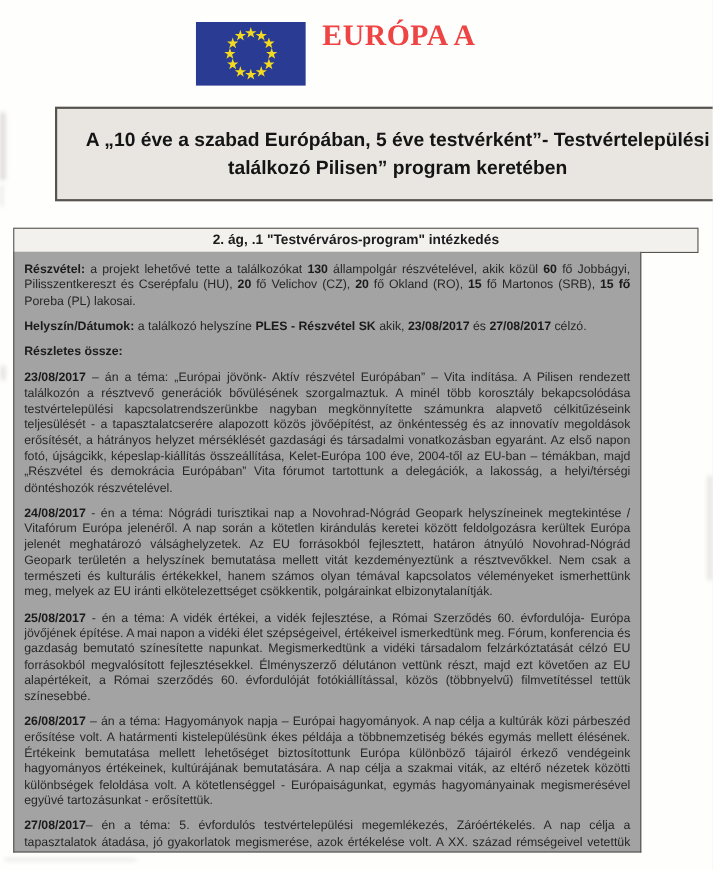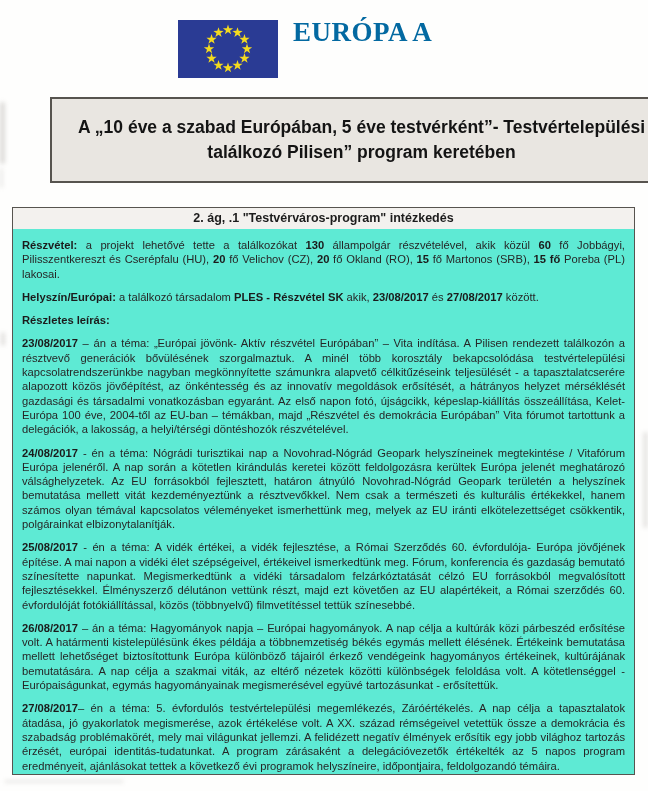--- a/index.html
+++ b/index.html
@@ -8,39 +8,39 @@
     width:648px;height:791px;
     background:#fefefd;
     font-family:"Liberation Sans", sans-serif;
     overflow:hidden;
   }
   .logo{position:absolute;top:20px;left:178px;display:flex;align-items:flex-start;gap:15px;}
   .flag svg{width:100px;height:58px;display:block;}
   .logo-text{
     font-family:"Liberation Serif", serif;
     font-weight:700;font-size:27px;line-height:31px;
-    color:#0369a1;letter-spacing:.5px;margin-top:-3px;
+    color:#ef4444;letter-spacing:.5px;margin-top:-3px;
   }
   .title-box{
     position:absolute;left:12px;top:97px;width:623px;height:86px;
     background:#e9e6e1;border:2px solid #57544f;box-sizing:border-box;
     display:flex;align-items:center;justify-content:center;margin-left:38px;
   }
   .title-box .inner{
     font-size:17.5px;font-weight:700;line-height:25px;color:#141414;
     text-align:center;padding:0 16px;
   }
   .section-box{
     position:absolute;left:12px;top:207px;width:623px;height:23px;
     background:#f3f1ee;border:1px solid #57544f;box-sizing:border-box;
     text-align:center;font-weight:700;font-size:12.5px;line-height:20px;color:#1c1c1c;
   }
   .body-box{
-    position:absolute;left:12px;top:229px;width:623px;height:546px;
-    background:#5eead4;border:1px solid #57544f;border-top:none;
+    position:absolute;left:12px;top:229px;width:571px;height:546px;
+    background:#a3a3a3;border:1px solid #57544f;border-top:none;
     box-sizing:border-box;padding:9px 9px 6px 9px;overflow:hidden;
   }
   .body-box p{
     margin:0 0 9px 0;
     font-size:11.2px;line-height:14.3px;color:#262626;
     text-align:justify;
   }
   .body-box p b{font-weight:700;color:#1b1b1b;}
   .smudge{position:absolute;background:#bdbab6;filter:blur(2px);border-radius:2px;}
 </style>
@@ -82,22 +82,22 @@
   </div>
 
   <div class="title-box">
     <div class="inner">A „10 éve a szabad Európában, 5 éve testvérként”- Testvértelepülési találkozó Pilisen” program keretében</div>
   </div>
 
   <div class="section-box">2. ág, .1 "Testvérváros-program" intézkedés</div>
 
   <div class="body-box">
     <p><b>Részvétel:</b><span> a projekt lehetővé tette a találkozókat </span><b>130</b><span> állampolgár részvételével, akik közül </span><b>60</b><span> fő Jobbágyi, Pilisszentkereszt és Cserépfalu (HU), </span><b>20</b><span> fő Velichov (CZ), </span><b>20</b><span> fő Okland (RO), </span><b>15</b><span> fő Martonos (SRB), </span><b>15 fő</b><span> Poreba (PL) lakosai.</span></p>
-    <p><b>Helyszín/Európai:</b><span> a találkozó társadalom </span><b>PLES - Részvétel SK</b><span> akik, </span><b>23/08/2017</b><span> és </span><b>27/08/2017</b><span> között.</span></p>
-    <p><b>Részletes leírás:</b></p>
+    <p><b>Helyszín/Dátumok:</b><span> a találkozó helyszíne </span><b>PLES - Részvétel SK</b><span> akik, </span><b>23/08/2017</b><span> és </span><b>27/08/2017</b><span> célzó.</span></p>
+    <p><b>Részletes össze:</b></p>
     <p><b>23/08/2017</b><span> – án a téma: „Európai jövönk- Aktív részvétel Európában” – Vita indítása. A Pilisen rendezett találkozón a résztvevő generációk bővülésének szorgalmaztuk. A minél több korosztály bekapcsolódása testvértelepülési kapcsolatrendszerünkbe nagyban megkönnyítette számunkra alapvető célkitűzéseink teljesülését - a tapasztalatcserére alapozott közös jövőépítést, az önkéntesség és az innovatív megoldások erősítését, a hátrányos helyzet mérséklését gazdasági és társadalmi vonatkozásban egyaránt. Az első napon fotó, újságcikk, képeslap-kiállítás összeállítása, Kelet-Európa 100 éve, 2004-től az EU-ban – témákban, majd „Részvétel és demokrácia Európában” Vita fórumot tartottunk a delegációk, a lakosság, a helyi/térségi döntéshozók részvételével.</span></p>
     <p><b>24/08/2017</b><span> - én a téma: Nógrádi turisztikai nap a Novohrad-Nógrád Geopark helyszíneinek megtekintése / Vitafórum Európa jelenéről. A nap során a kötetlen kirándulás keretei között feldolgozásra kerültek Európa jelenét meghatározó válsághelyzetek. Az EU forrásokból fejlesztett, határon átnyúló Novohrad-Nógrád Geopark területén a helyszínek bemutatása mellett vitát kezdeményeztünk a résztvevőkkel. Nem csak a természeti és kulturális értékekkel, hanem számos olyan témával kapcsolatos véleményeket ismerhettünk meg, melyek az EU iránti elkötelezettséget csökkentik, polgárainkat elbizonytalanítják.</span></p>
     <p><b>25/08/2017</b><span> - én a téma: A vidék értékei, a vidék fejlesztése, a Római Szerződés 60. évfordulója- Európa jövőjének építése. A mai napon a vidéki élet szépségeivel, értékeivel ismerkedtünk meg. Fórum, konferencia és gazdaság bemutató színesítette napunkat. Megismerkedtünk a vidéki társadalom felzárkóztatását célzó EU forrásokból megvalósított fejlesztésekkel. Élményszerző délutánon vettünk részt, majd ezt követően az EU alapértékeit, a Római szerződés 60. évfordulóját fotókiállítással, közös (többnyelvű) filmvetítéssel tettük színesebbé.</span></p>
     <p><b>26/08/2017</b><span> – án a téma: Hagyományok napja – Európai hagyományok. A nap célja a kultúrák közi párbeszéd erősítése volt. A határmenti kistelepülésünk ékes példája a többnemzetiség békés egymás mellett élésének. Értékeink bemutatása mellett lehetőséget biztosítottunk Európa különböző tájairól érkező vendégeink hagyományos értékeinek, kultúrájának bemutatására. A nap célja a szakmai viták, az eltérő nézetek közötti különbségek feloldása volt. A kötetlenséggel - Európaiságunkat, egymás hagyományainak megismerésével együvé tartozásunkat - erősítettük.</span></p>
     <p><b>27/08/2017</b><span>– én a téma: 5. évfordulós testvértelepülési megemlékezés, Záróértékelés. A nap célja a tapasztalatok átadása, jó gyakorlatok megismerése, azok értékelése volt. A XX. század rémségeivel vetettük össze a demokrácia és szabadság problémakörét, mely mai világunkat jellemzi. A felidézett negatív élmények erősítik egy jobb világhoz tartozás érzését, európai identitás-tudatunkat. A program zárásaként a delegációvezetők értékelték az 5 napos program eredményeit, ajánlásokat tettek a következő évi programok helyszíneire, időpontjaira, feldolgozandó témáira.</span></p>
   </div>
 
 </div>
 
 </body></html>

